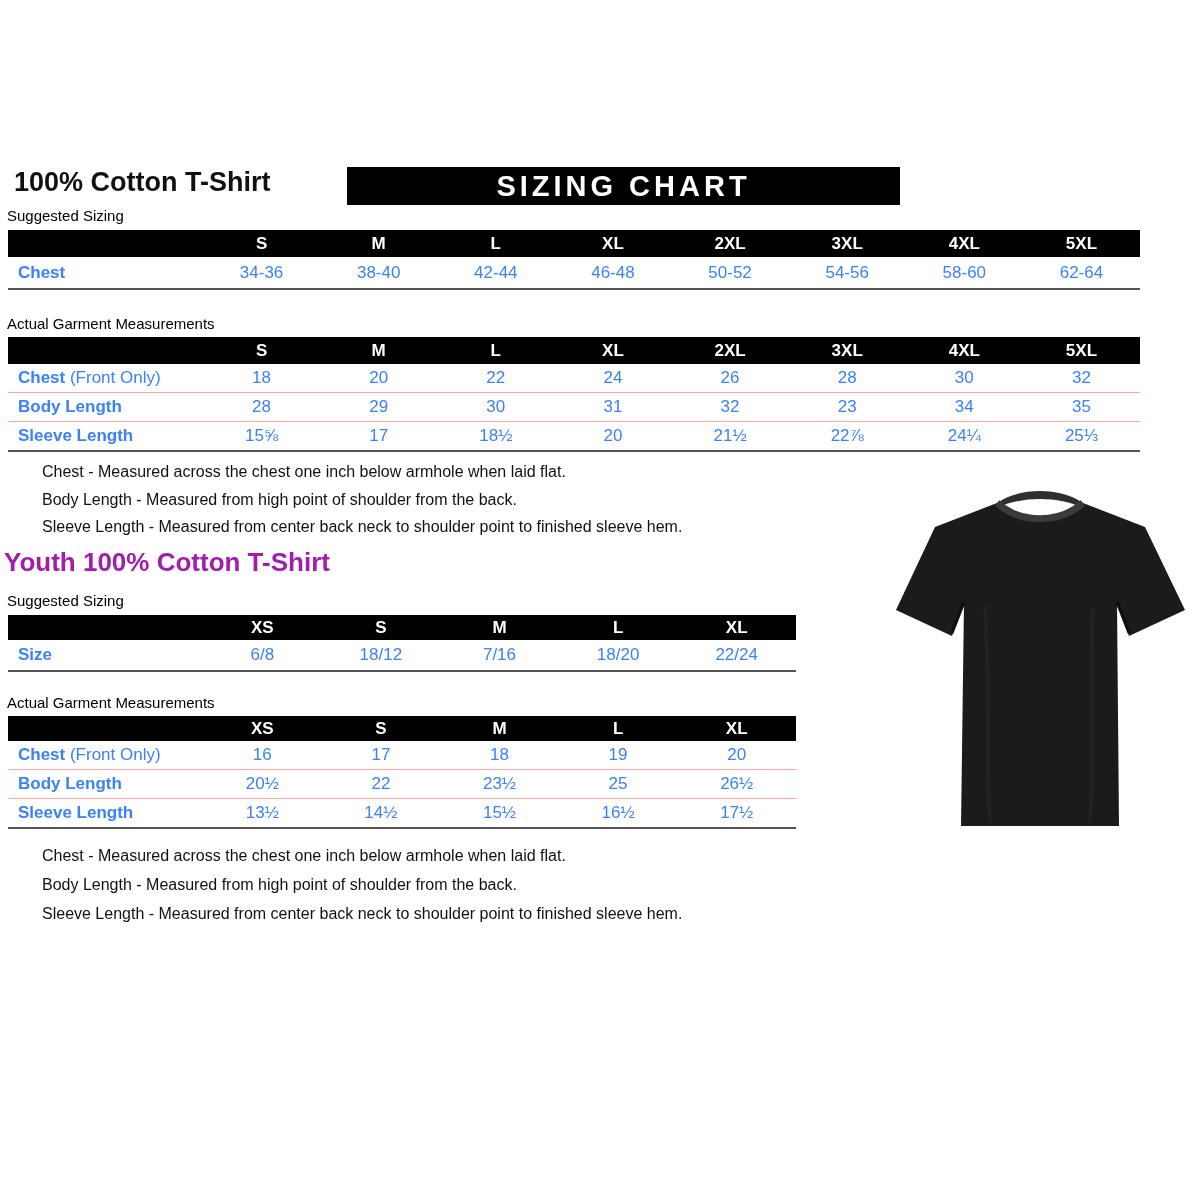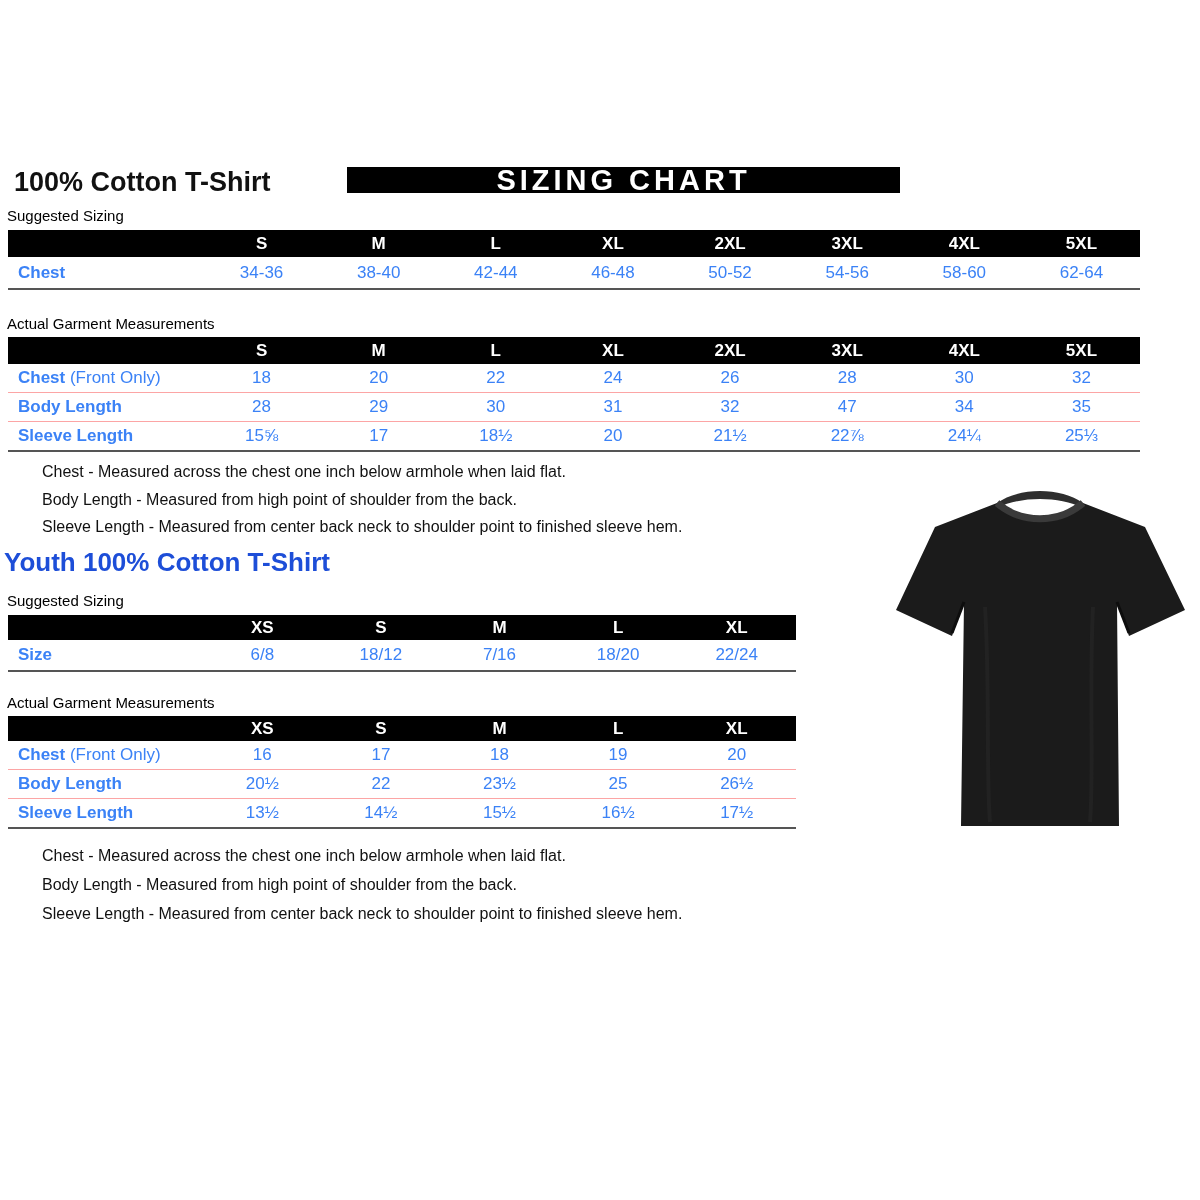--- a/index.html
+++ b/index.html
@@ -10,34 +10,34 @@
     background: #ffffff;
     font-family: "Liberation Sans", "DejaVu Sans", sans-serif;
     color: #111111;
     overflow: hidden;
   }
   .adult-title {
     position: absolute; left: 14px; top: 166px;
     font-size: 27px; font-weight: 700; line-height: 32px; color: #111;
   }
   .banner {
-    position: absolute; left: 347px; top: 167px; width: 553px; height: 26px;
+    position: absolute; left: 347px; top: 167px; width: 553px; height: 38px;
     background: #000000; color: #ffffff;
     display: flex; align-items: center; justify-content: center;
     font-size: 29px; font-weight: bold; letter-spacing: 4px;
   }
   .section-label { position: absolute; font-size: 15px; color: #000000; }
   #adult-suggested-label { left: 7px; top: 207px; }
   #adult-actual-label    { left: 7px; top: 315px; }
   #youth-suggested-label { left: 7px; top: 592px; }
   #youth-actual-label    { left: 7px; top: 694px; }
 
   .youth-title {
     position: absolute; left: 4px; top: 547px;
-    font-size: 26px; font-weight: bold; line-height: 31px; color: #1d4ed8;
+    font-size: 26px; font-weight: bold; line-height: 31px; color: #a21caf;
   }
 
   table.sizing {
     position: absolute;
     border-collapse: collapse;
     table-layout: fixed;
     font-size: 17px;
   }
   table.sizing thead th {
     background: #000000; color: #ffffff;
@@ -143,21 +143,21 @@
           <td>30</td>
           <td>32</td>
         </tr>
         <tr>
           <th><b>Body Length</b></th>
           <td>28</td>
           <td>29</td>
           <td>30</td>
           <td>31</td>
           <td>32</td>
-          <td>47</td>
+          <td>23</td>
           <td>34</td>
           <td>35</td>
         </tr>
         <tr>
           <th><b>Sleeve Length</b></th>
           <td>15⅝</td>
           <td>17</td>
           <td>18½</td>
           <td>20</td>
           <td>21½</td>

